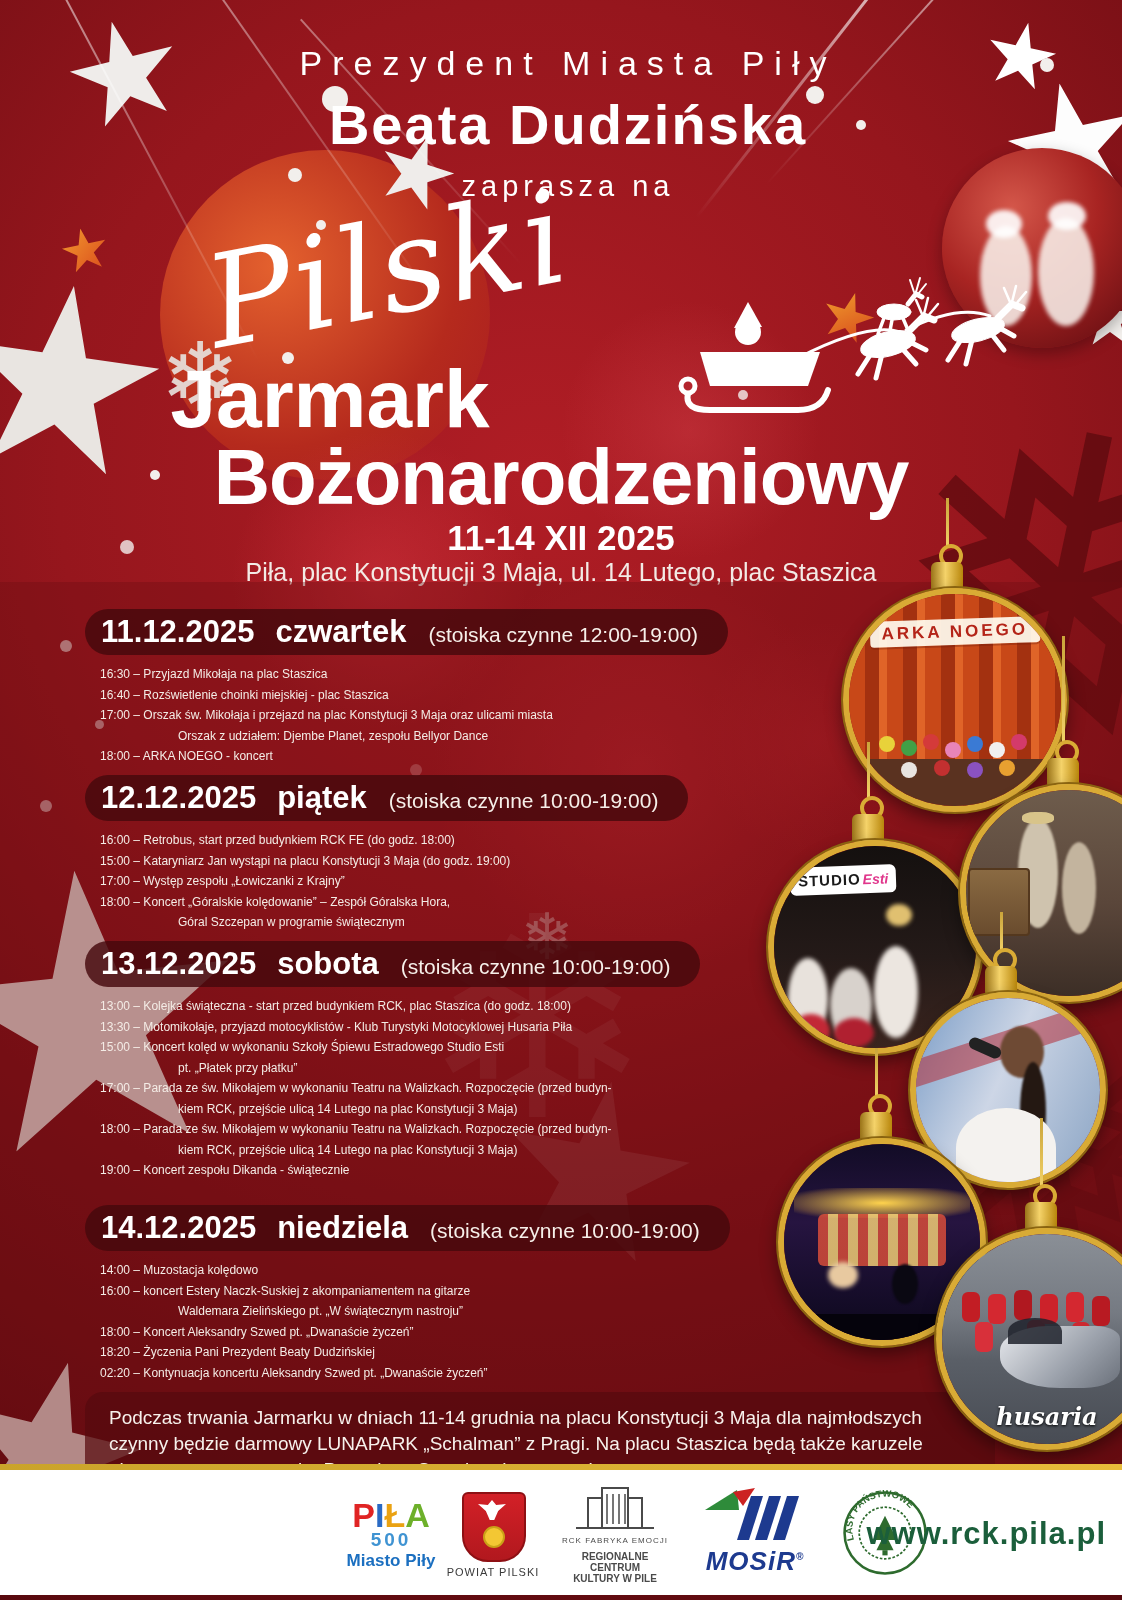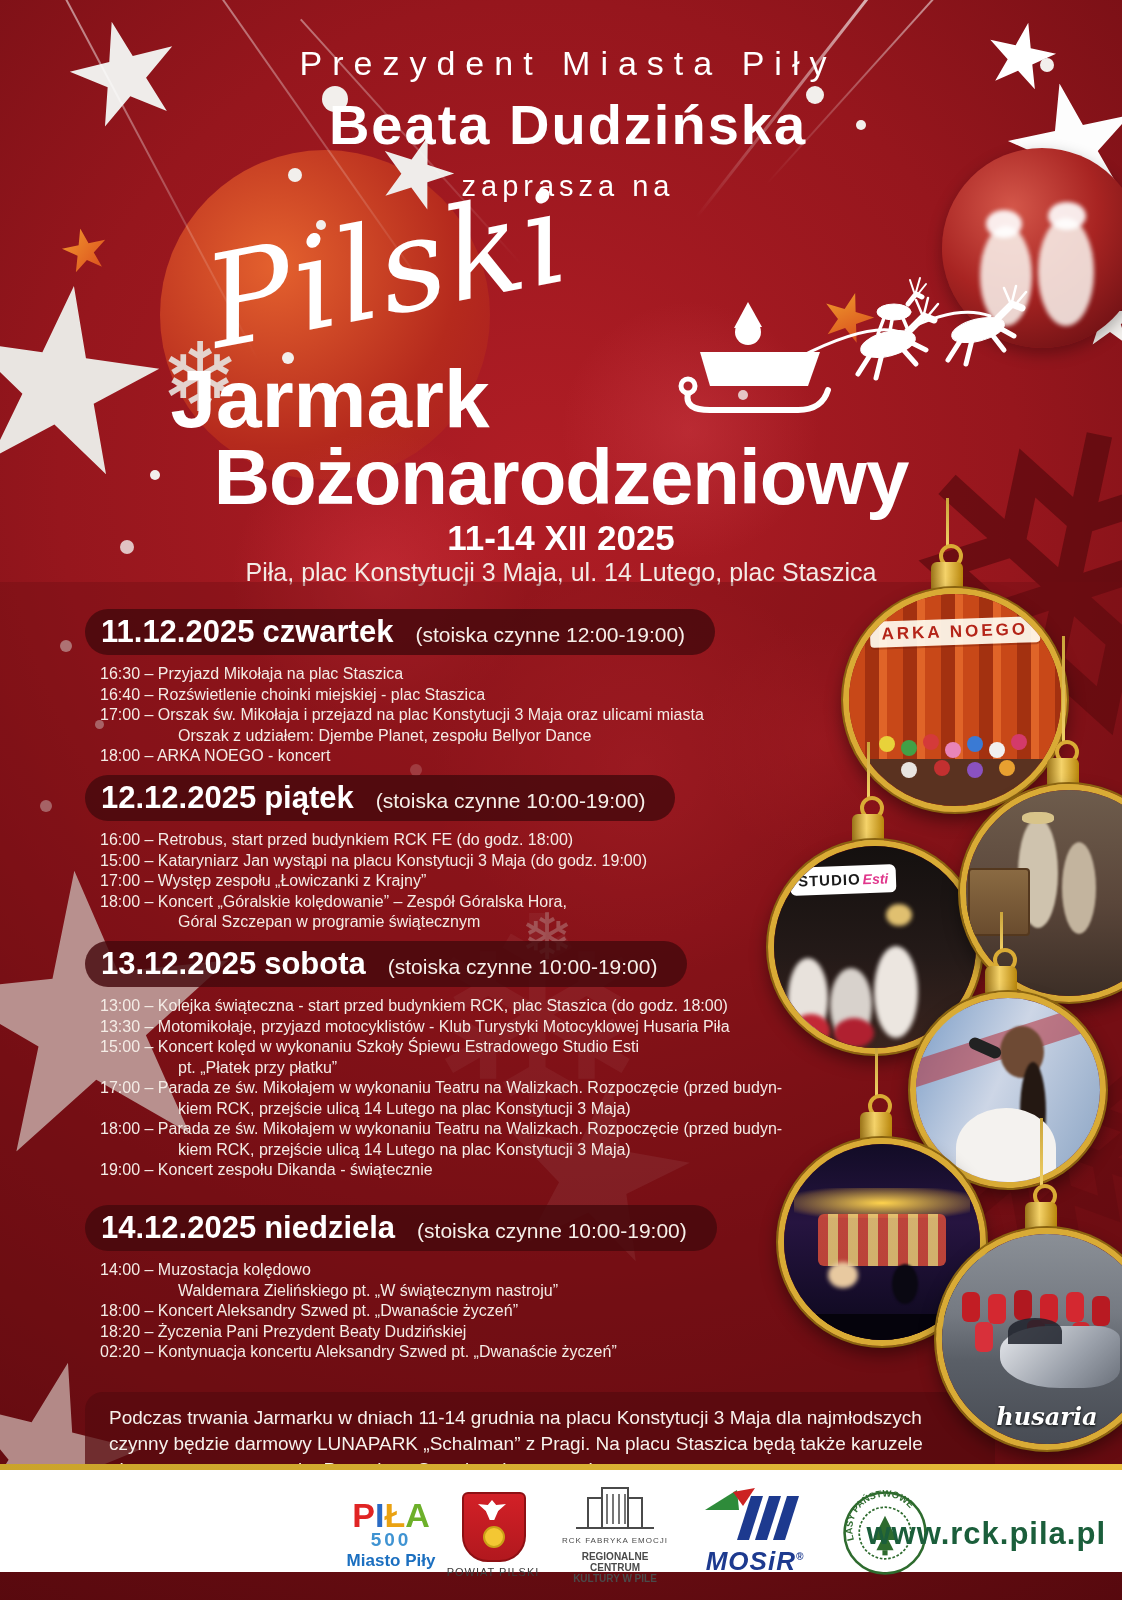--- a/index.html
+++ b/index.html
@@ -25,24 +25,24 @@
     font-style:italic;font-size:128px;color:#fff;transform:rotate(-11deg);letter-spacing:2px;}
   .t1{position:absolute;left:0;width:660px;top:352px;text-align:center;color:#fff;font-size:82px;font-weight:bold;}
   .t2{position:absolute;left:0;width:1122px;top:432px;text-align:center;color:#fff;font-size:78px;font-weight:bold;letter-spacing:-1px;}
   .dates{position:absolute;left:0;width:1122px;top:518px;text-align:center;color:#fff;font-size:35px;font-weight:bold;}
   .loc{position:absolute;left:0;width:1122px;top:558px;text-align:center;color:#f3ebe6;font-size:25px;}
   
   .day{position:absolute;left:85px;width:790px;}
   .pill{display:inline-flex;align-items:baseline;background:rgba(70,8,12,.82);
     border-radius:26px;height:46px;padding:0 30px 0 16px;color:#fff;white-space:nowrap;}
   .pill .dw{font-size:31px;font-weight:bold;line-height:46px;}
-  .pill .w{margin-left:8px;}
+  .pill .w{margin-left:21px;}
   .pill .h{font-size:21px;margin-left:22px;color:#f6efe9;}
   .evs{margin-top:9px;}
-  .ev{color:#f4ece6;font-size:16px;line-height:20.5px;white-space:nowrap;padding-left:15px;}
+  .ev{color:#f4ece6;font-size:12px;line-height:20.5px;white-space:nowrap;padding-left:15px;}
   .ev.cont{padding-left:93px;}
   .notice{position:absolute;left:85px;top:1392px;width:862px;background:rgba(86,10,14,.72);
     border-radius:18px;padding:13px 24px;color:#f7f1ec;font-size:19px;line-height:26px;}
   .notice div{white-space:nowrap;}
   
   .string{position:absolute;width:3px;background:linear-gradient(to bottom,#caa43a,#f2d268);}
   .ring{position:absolute;width:16px;height:16px;border:4px solid #d9ab35;border-radius:50%;background:transparent;}
   .cap{position:absolute;width:32px;height:28px;background:linear-gradient(90deg,#9a7318,#f5d36a 45%,#b8860b);border-radius:6px 6px 2px 2px;}
   .bauble{position:absolute;border-radius:50%;border:6px solid #d9ab35;overflow:hidden;
     box-shadow:0 0 0 2px #8a6410,0 8px 18px rgba(0,0,0,.45);}
@@ -52,21 +52,21 @@
   .arka-sign{left:10%;top:12%;width:80%;font-size:17px;color:#b42418;background:rgba(255,252,240,.92);
     border-radius:4px;padding:3px 0;letter-spacing:3px;transform:rotate(-2deg);box-shadow:0 2px 0 rgba(120,30,10,.4);}
   .studio-box{position:absolute;left:8%;top:10%;background:#fff;border-radius:6px;padding:5px 8px;transform:rotate(-2deg);}
   .studio-box .sw{font-size:15px;font-weight:bold;color:#1a1a1a;letter-spacing:1px;}
   .studio-box .ew{font-size:14px;font-weight:bold;color:#e0368c;font-style:italic;margin-left:2px;}
   .husaria-label{left:10%;bottom:6%;width:80%;font-family:"DejaVu Serif",serif;font-style:italic;
     font-size:24px;color:#fff;text-shadow:0 1px 3px #000;}
   .blob{position:absolute;border-radius:50%;filter:blur(2px);}
   
   .goldline{position:absolute;left:0;top:1464px;width:1122px;height:6px;background:linear-gradient(90deg,#caa32a,#e8bc3a);}
-  .footer{position:absolute;left:0;top:1470px;width:1122px;height:102px;background:#fff;}
+  .footer{position:absolute;left:0;top:1470px;width:1122px;height:125px;background:#fff;}
   .pila-logo{position:absolute;left:332px;top:26px;width:118px;text-align:center;}
   .pila-word span{font-size:34px;font-weight:bold;}
   .pila-500{font-size:19px;font-weight:bold;color:#3f93d2;letter-spacing:3px;margin-top:-6px;}
   .pila-city{font-size:17px;font-weight:bold;color:#1b6fc0;}
   .crest{position:absolute;left:462px;top:22px;width:60px;height:66px;background:linear-gradient(#d32027,#b2181e);
     border-radius:6px 6px 26px 26px;border:2px solid #8e1014;}
   .crest .eagle{position:absolute;left:14px;top:6px;width:28px;height:20px;background:#fff;
     clip-path:polygon(50% 0,65% 25%,100% 20%,72% 55%,58% 100%,42% 100%,28% 55%,0 20%,35% 25%);}
   .crest .orb{position:absolute;left:19px;top:32px;width:18px;height:18px;border-radius:50%;background:#f3c733;border:2px solid #caa117;}
   .crest-label{position:absolute;left:438px;top:96px;width:110px;text-align:center;font-size:11px;color:#3a3a3a;letter-spacing:1px;}
@@ -233,20 +233,21 @@
   </section>
 
   <section class="day" style="top:1205px;">
     <div class="pill">
       <span class="dw">14.12.2025</span>
       <span class="dw w">niedziela</span>
       <span class="h">(stoiska czynne 10:00-19:00)</span>
     </div>
     <div class="evs">
       <div class="ev">14:00 – Muzostacja kolędowo</div>
+      <div class="ev">16:00 – koncert Estery Naczk-Suskiej z akompaniamentem na gitarze</div>
       <div class="ev cont">Waldemara Zielińskiego pt. „W świątecznym nastroju”</div>
       <div class="ev">18:00 – Koncert Aleksandry Szwed pt. „Dwanaście życzeń”</div>
       <div class="ev">18:20 – Życzenia Pani Prezydent Beaty Dudzińskiej</div>
       <div class="ev">02:20 – Kontynuacja koncertu Aleksandry Szwed pt. „Dwanaście życzeń”</div>
     </div>
   </section>
 
   <div class="notice">
     <div>Podczas trwania Jarmarku w dniach 11-14 grudnia na placu Konstytucji 3 Maja dla najmłodszych</div>
     <div>czynny będzie darmowy LUNAPARK „Schalman” z Pragi. Na placu Staszica będą także karuzele</div>

